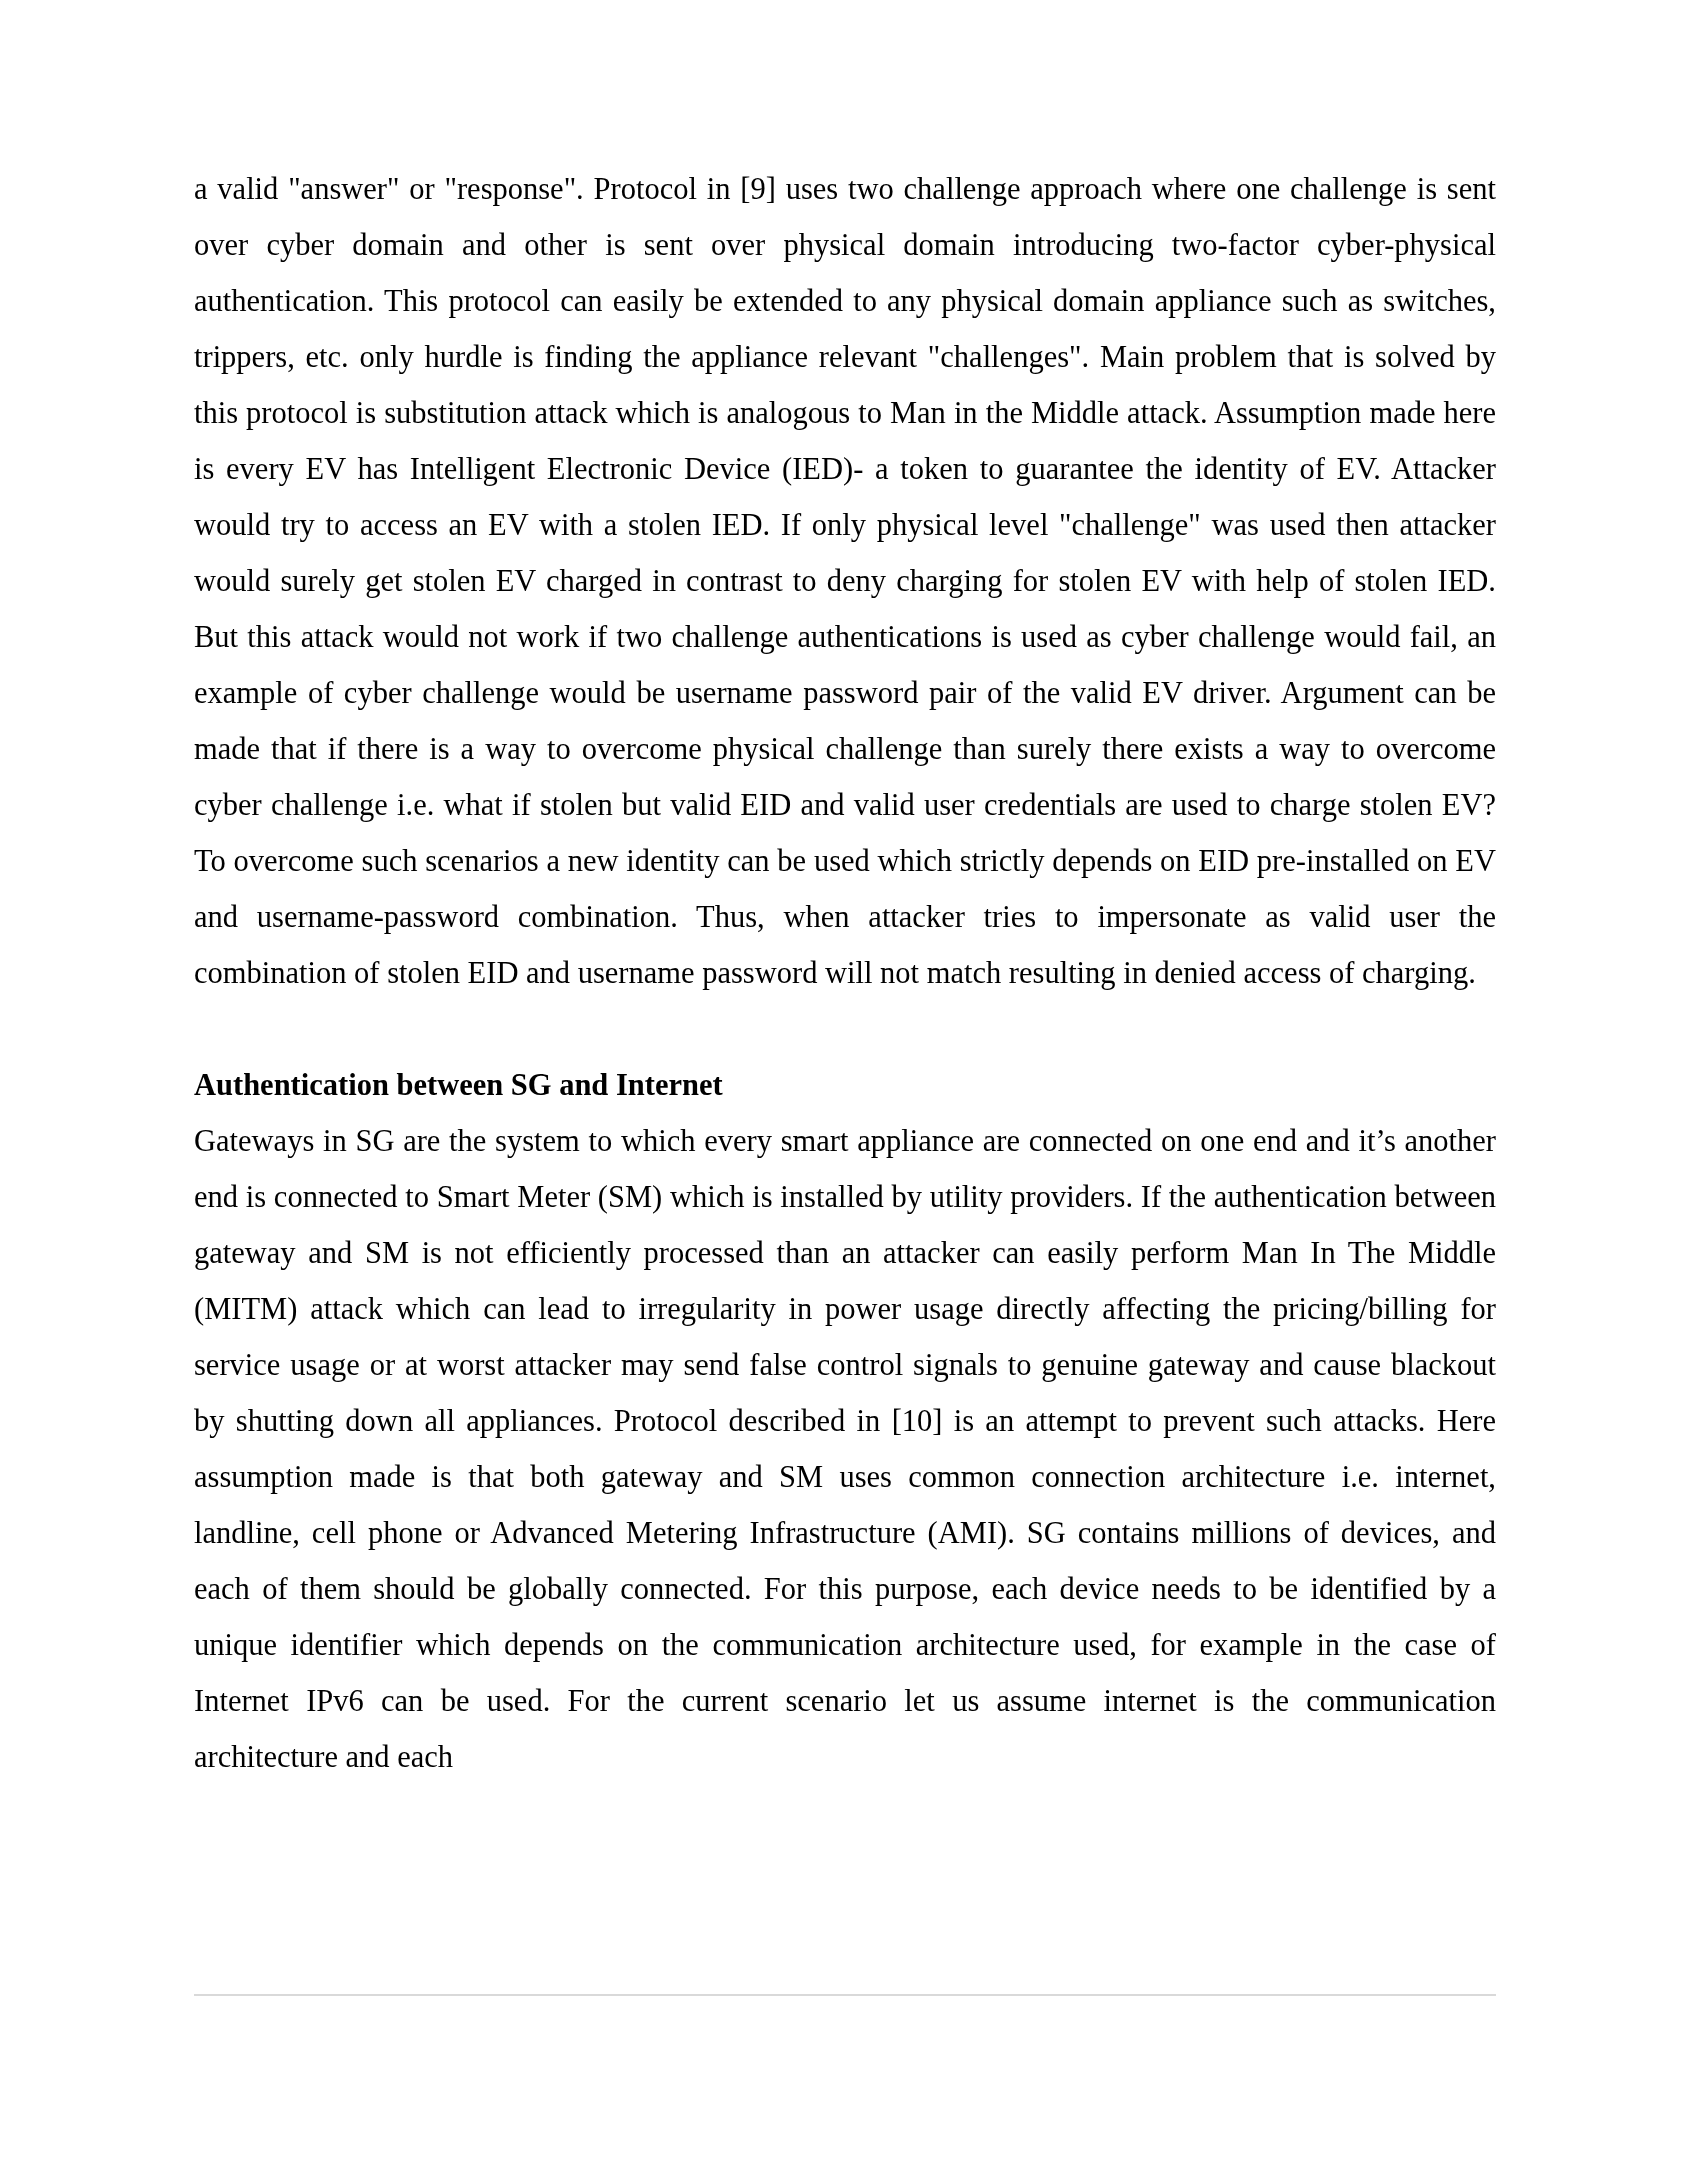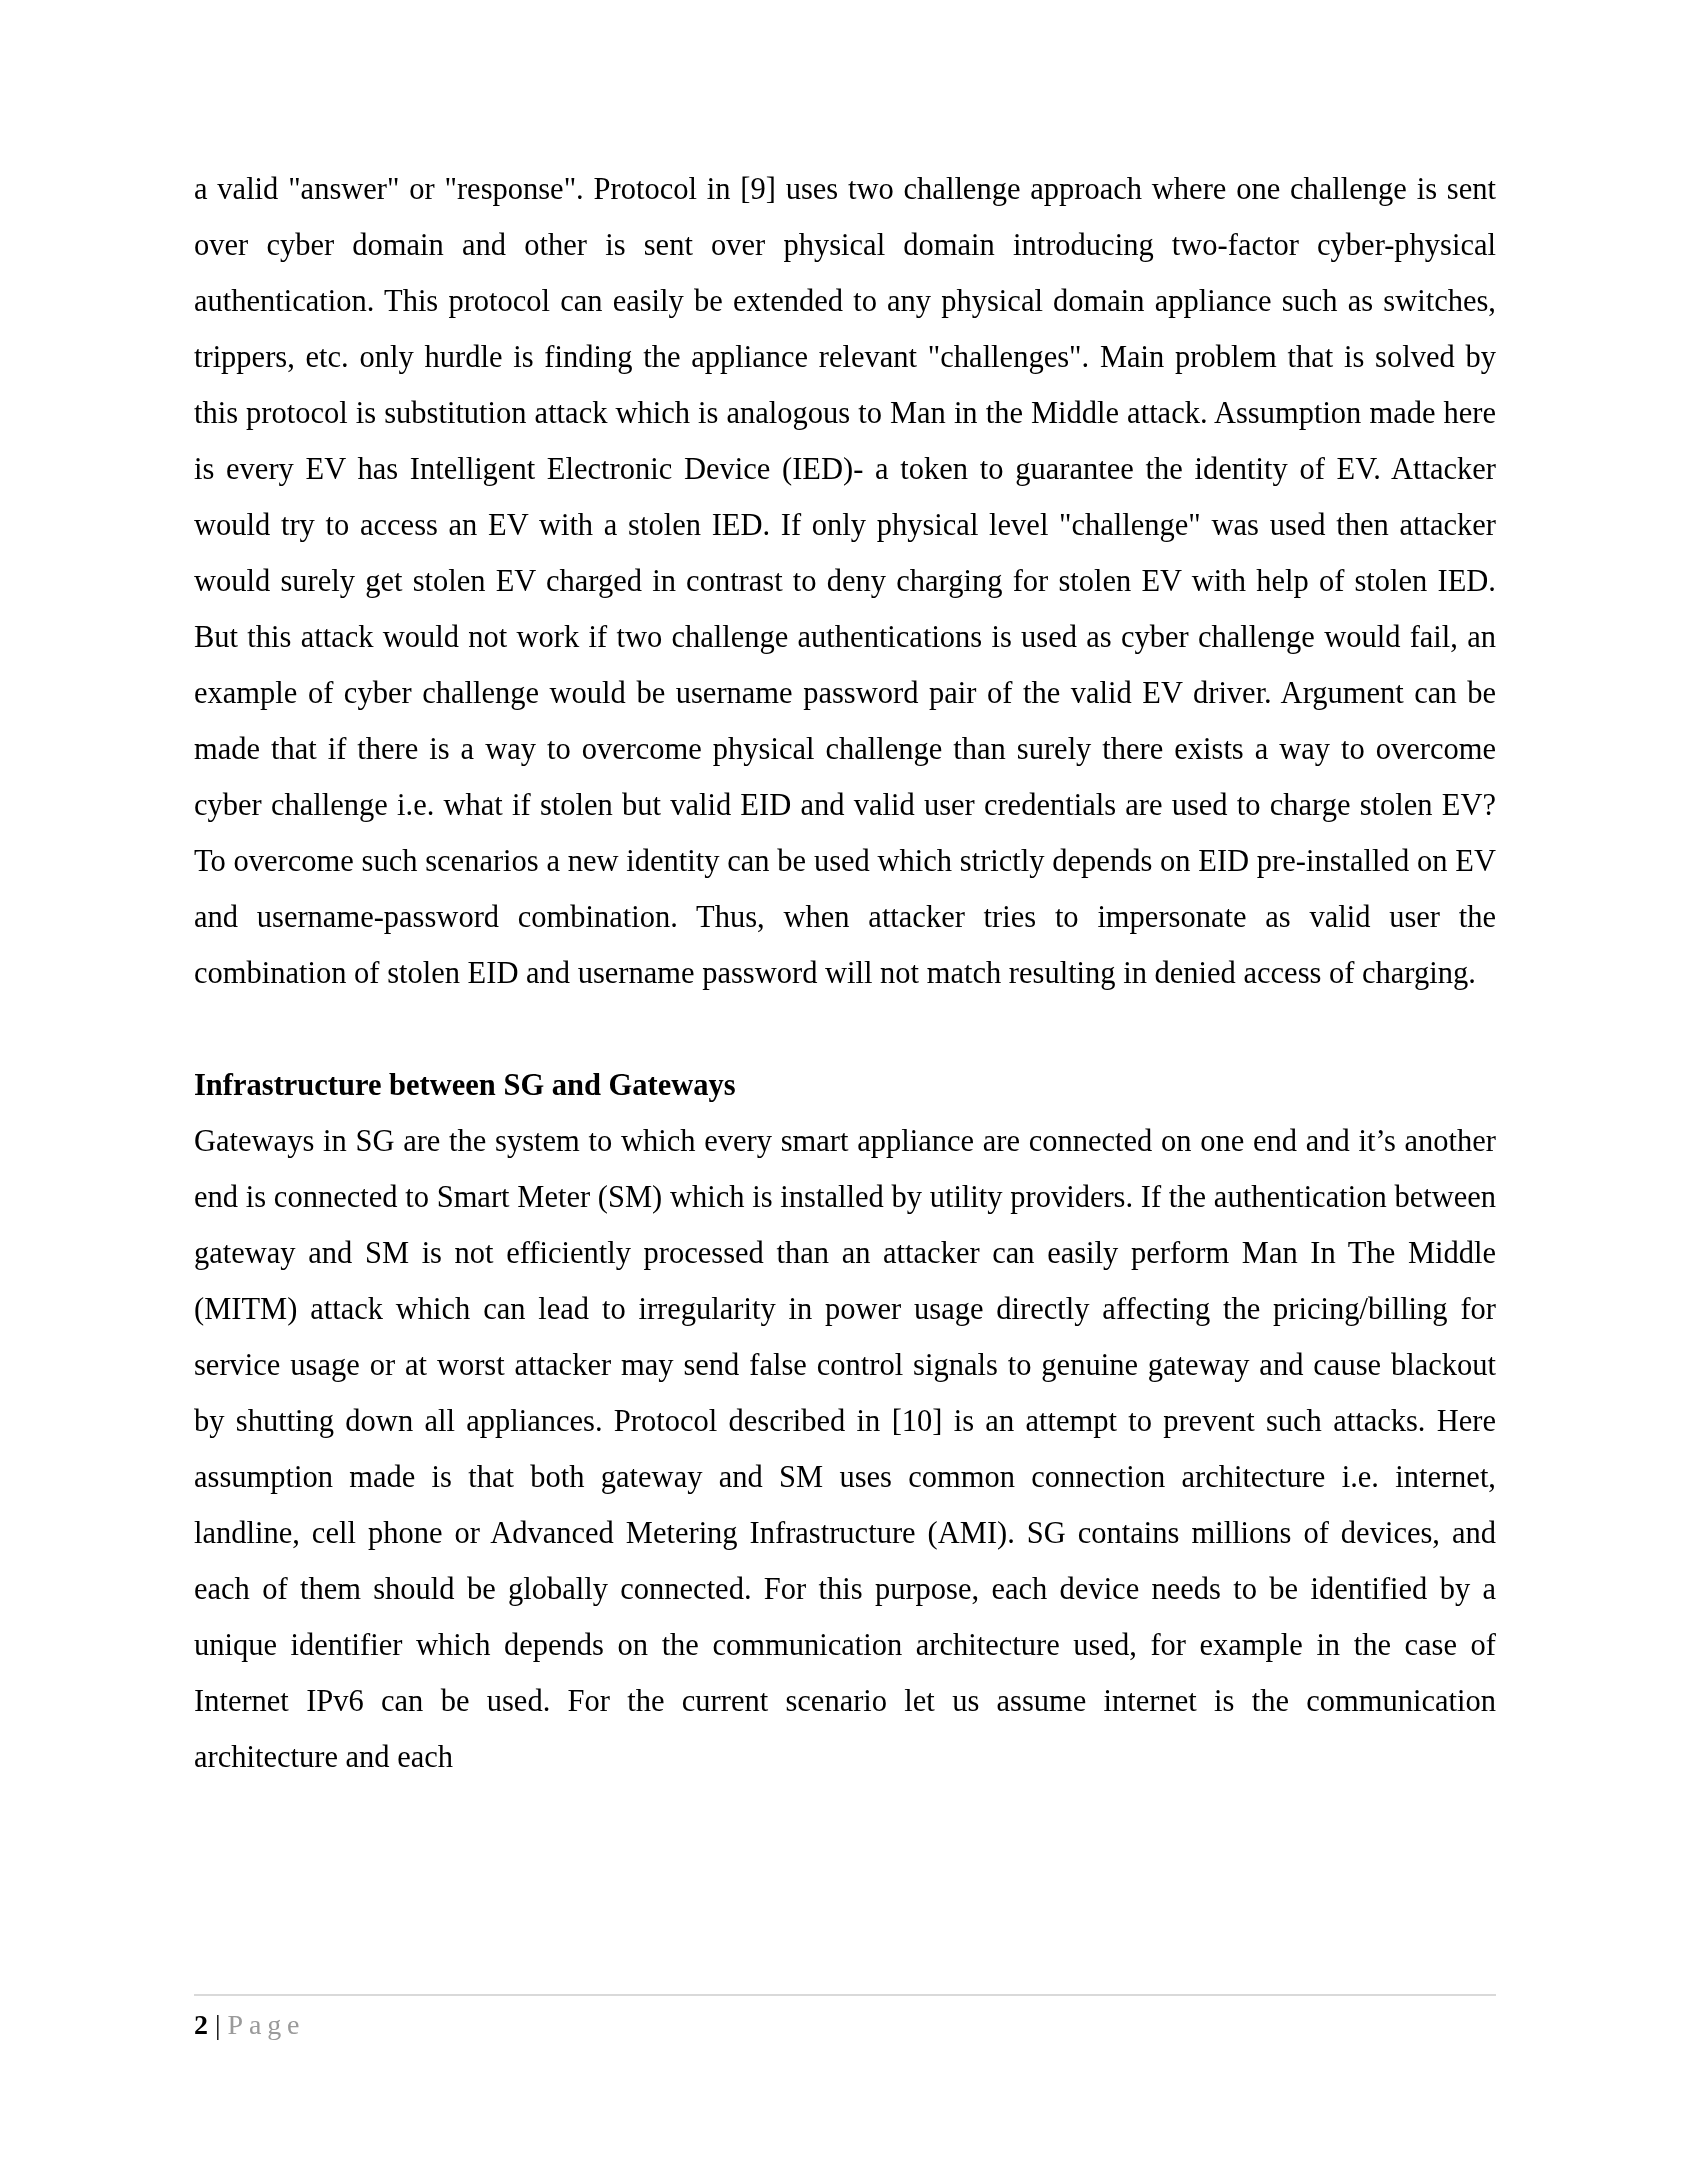--- a/index.html
+++ b/index.html
@@ -90,25 +90,24 @@
 <body>
 
 <div class="page">
 
   <div class="content">
 
     <p class="para">a valid "answer" or "response". Protocol in [9] uses two challenge approach where one challenge is sent over cyber domain and other is sent over physical domain introducing two-factor cyber-physical authentication. This protocol can easily be extended to any physical domain appliance such as switches, trippers, etc. only hurdle is finding the appliance relevant "challenges". Main problem that is solved by this protocol is substitution attack which is analogous to Man in the Middle attack. Assumption made here is every EV has Intelligent Electronic Device (IED)- a token to guarantee the identity of EV. Attacker would try to access an EV with a stolen IED. If only physical level "challenge" was used then attacker would surely get stolen EV charged in contrast to deny charging for stolen EV with help of stolen IED. But this attack would not work if two challenge authentications is used as cyber challenge would fail, an example of cyber challenge would be username password pair of the valid EV driver. Argument can be made that if there is a way to overcome physical challenge than surely there exists a way to overcome cyber challenge i.e. what if stolen but valid EID and valid user credentials are used to charge stolen EV? To overcome such scenarios a new identity can be used which strictly depends on EID pre-installed on EV and username-password combination. Thus, when attacker tries to  impersonate as valid user the combination of stolen EID and username password will not match resulting in denied access of charging.</p>
 
     <div class="spacer-para"></div>
 
-    <h2 class="section-heading">Infrastructure between SG and Gateways</h2>
+    <h2 class="section-heading">Authentication between SG and Internet</h2>
 
     <p class="para">Gateways in SG are the system to which every smart appliance are connected on one end and it’s another end is connected to Smart Meter (SM) which is installed by utility providers. If the authentication between gateway and SM is not efficiently processed than an attacker can easily perform Man In The Middle (MITM) attack which can lead to irregularity in power usage directly affecting the pricing/billing for service usage or at worst attacker may send false control signals to genuine gateway and cause blackout by shutting down all appliances. Protocol described in [10] is an attempt to prevent such attacks. Here assumption made is that both gateway and SM uses common connection architecture i.e. internet, landline, cell phone or Advanced Metering Infrastructure (AMI). SG contains millions of devices, and each of them should be globally connected. For this purpose, each device needs to be identified by a unique identifier which depends on the communication architecture used, for example in the case of Internet IPv6 can be used. For the current scenario let us assume internet is the communication architecture and each</p>
 
   </div>
 
   <div class="footer">
     <hr class="footer-rule">
-    <div class="footer-text"><span class="footer-num">2</span><span class="footer-sep"> | </span><span class="footer-label">Page</span></div>
   </div>
 
 </div>
 
 
 </body></html>

